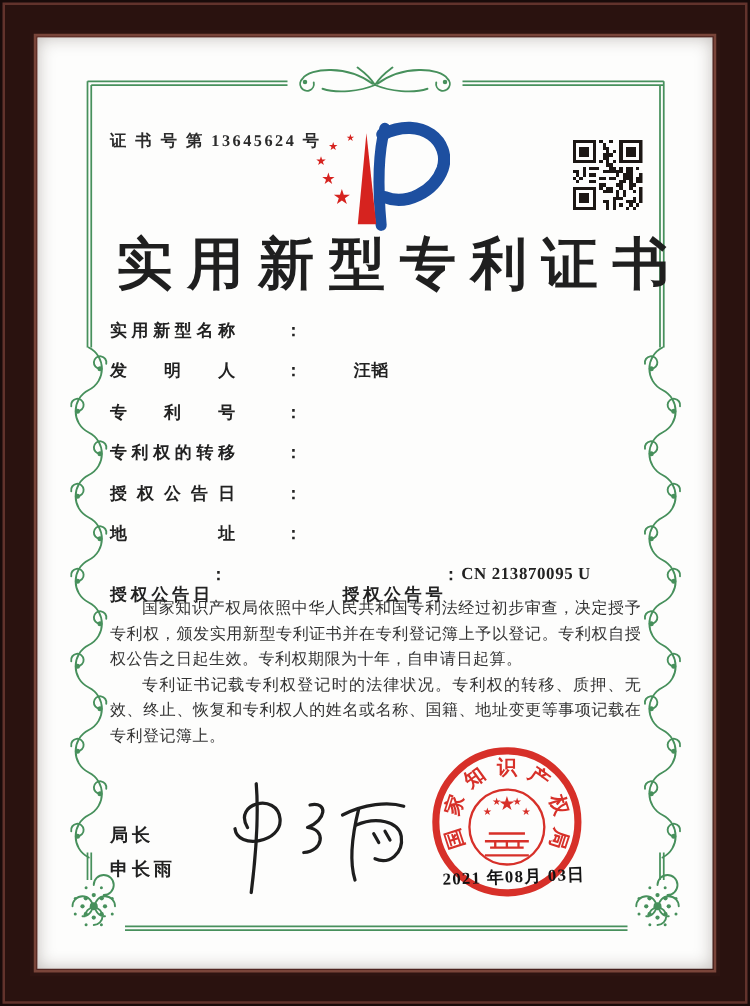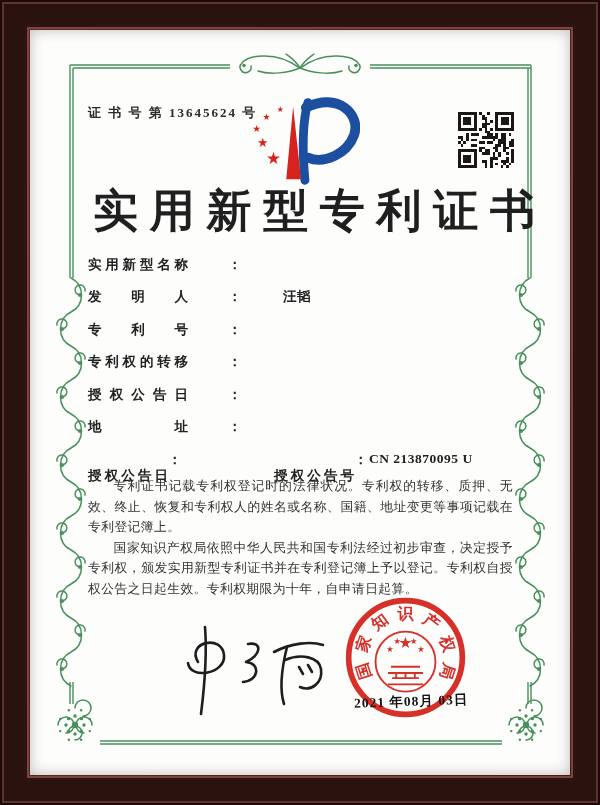--- a/index.html
+++ b/index.html
@@ -435,24 +435,28 @@
         <span class="fcolon">：</span>
     </span>
     <span class="gpair second">
       <span class="glabel">授权公告号</span>
         <span class="fcolon">：</span>
         <span class="fvalue">CN 213870095 U</span>
     </span>
   </div>
 
   <div class="body-text">
+    <p>国家知识产权局依照中华人民共和国专利法经过初步审查，决定授予专利权，颁发实用新型专利证书并在专利登记簿上予以登记。专利权自授权公告之日起生效。专利权期限为十年，自申请日起算。</p>
     <p>专利证书记载专利权登记时的法律状况。专利权的转移、质押、无效、终止、恢复和专利权人的姓名或名称、国籍、地址变更等事项记载在专利登记簿上。</p>
-    <p>国家知识产权局依照中华人民共和国专利法经过初步审查，决定授予专利权，颁发实用新型专利证书并在专利登记簿上予以登记。专利权自授权公告之日起生效。专利权期限为十年，自申请日起算。</p>
-  </div>
-
+  </div>
+
+  <div class="director">
+    <div>局长</div>
+    <div>申长雨</div>
+  </div>
 
   <svg class="signature" viewBox="0 0 180 105">
     <path d="M30,42 C18,22 54,14 56,35 C58,54 22,60 20,43"></path>
     <path d="M37,7 C39,32 37,62 33,94"></path>
     <path d="M80,24 C95,21 93,36 78,42 C93,43 91,61 75,62"></path>
     <path d="M106,32 C123,23 143,21 155,25"></path>
     <path d="M119,27 C114,47 111,68 116,84"></path>
     <path d="M117,40 C133,33 151,37 153,49 C155,63 143,72 132,67"></path>
     <path d="M131,47 l4,7 M140,45 l4,7"></path>
   </svg>

